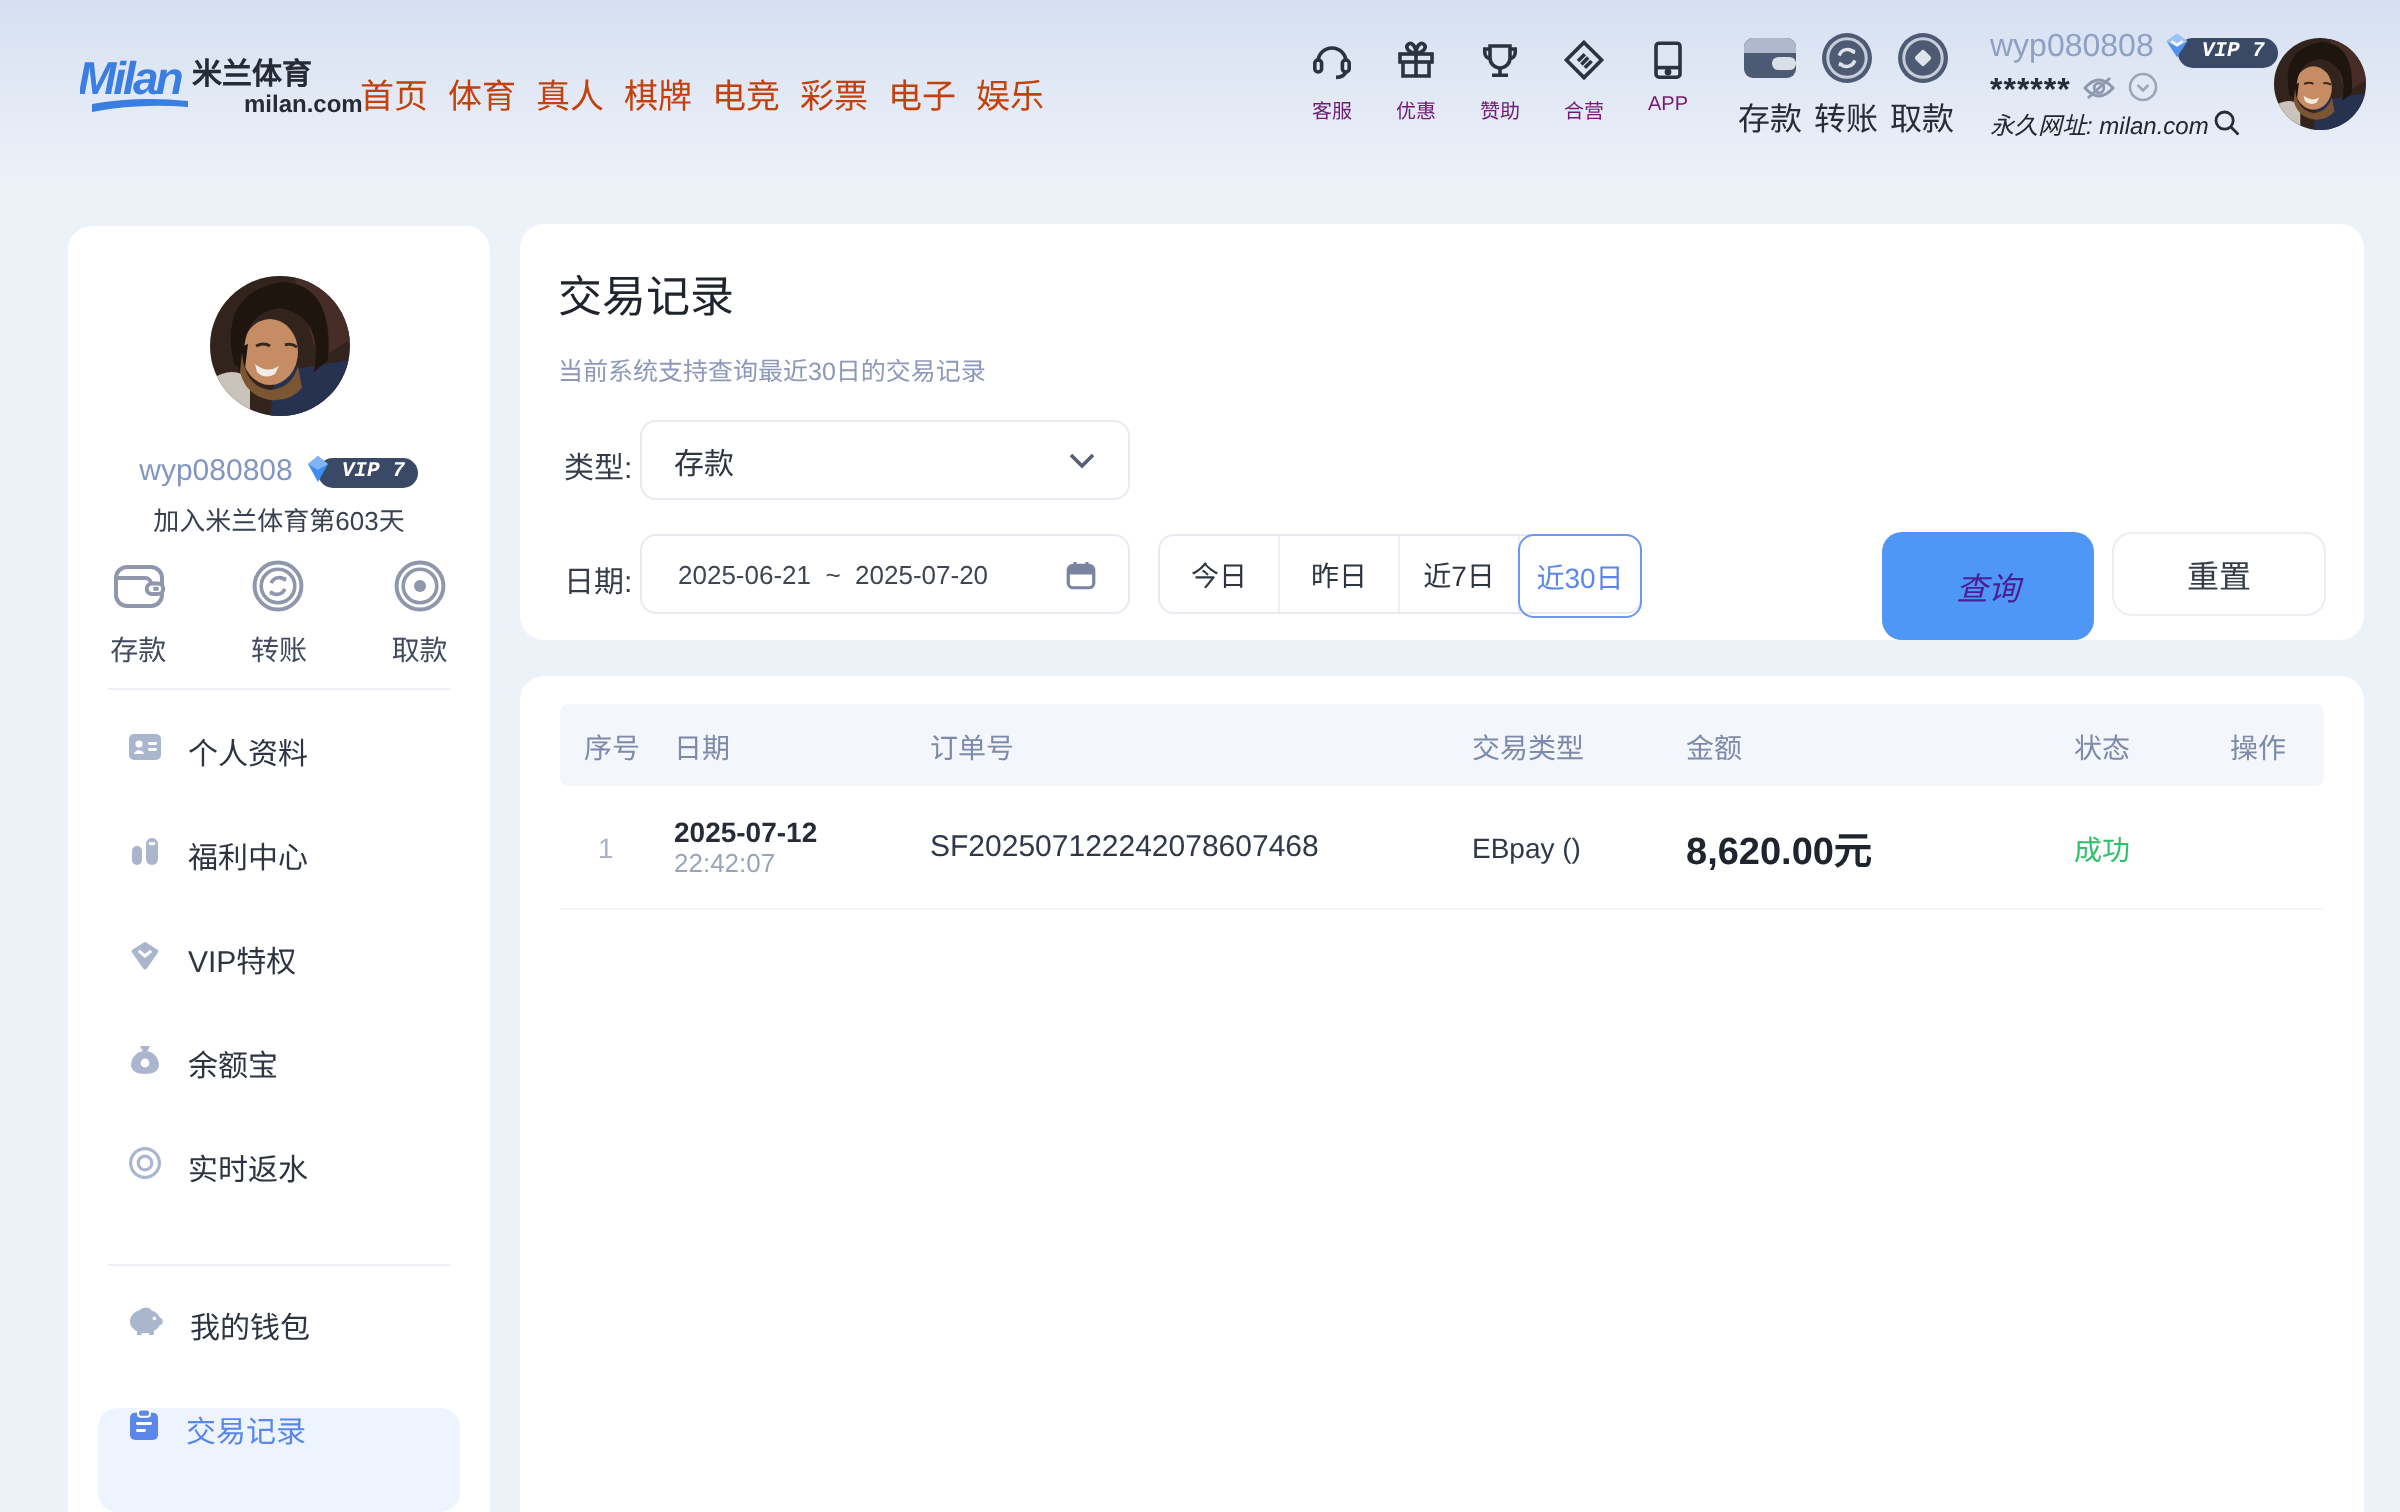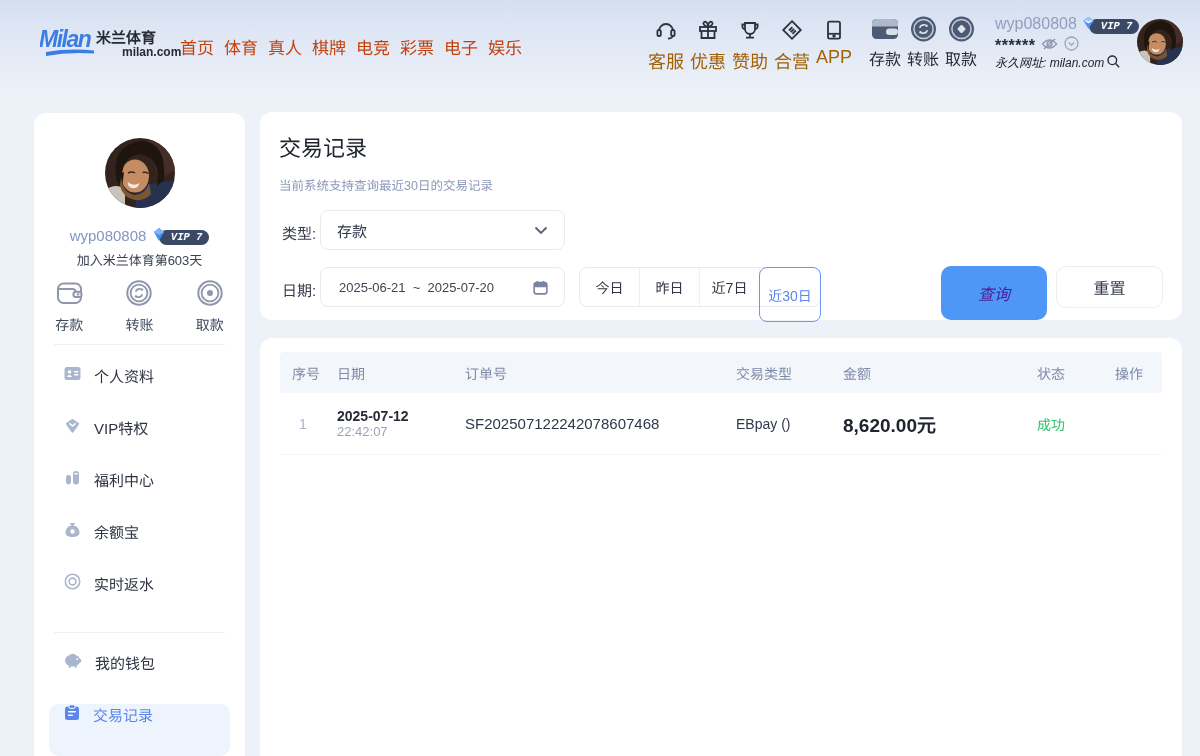--- a/index.html
+++ b/index.html
@@ -17,21 +17,21 @@
     background:linear-gradient(180deg,#d5dff2 0%, #dee6f4 30%, #edf1f8 92%);
   }
   .logo { position:absolute; left:40px; top:23px; }
   .logo-zh { position:absolute; left:96px; top:30px; font-size:15px; line-height:15px; font-weight:700; color:#262b36; }
   .logo-en { position:absolute; left:96px; top:46px; font-size:12px; line-height:12px; font-weight:700; color:#262b36;padding-left:26px; }
   .nav { position:absolute; left:180px; top:34px; display:flex; gap:10px; font-size:17px; color:#c2410c; }
   .nav span { display:block; }
   
   .hicons { position:absolute; left:645px; top:18px; display:flex; }
   .hit { width:42px; display:flex; flex-direction:column; align-items:center; margin-right:0; }
-  .hit .lbl { font-size:18px; color:#a16207; margin-top:5px; white-space:nowrap; }
+  .hit .lbl { font-size:10px; color:#701a75; margin-top:5px; white-space:nowrap; }
   .hit svg { display:block; }
   .wgrp { position:absolute; left:866px; top:16px; display:flex; }
   .wit { width:38px; display:flex; flex-direction:column; align-items:center; }
   .wit .lbl { font-size:16px; color:#262c38; margin-top:4px; white-space:nowrap;}
   .uinfo { position:absolute; left:995px; top:15px; width:200px; font-size:13px; }
   .uname { color:#8fa0c2; font-size:16px; display:flex; align-items:center; gap:12px; white-space:nowrap; }
   .vipb { display:inline-flex; align-items:center; height:15px; background:#3a4a66; border-radius:8px; color:#fff; font-size:10.5px; font-weight:700; font-style:italic; padding:0 7px 0 12px; position:relative;font-family:Liberation Mono, monospace; }
   .pwline { margin-top:1px; display:flex; align-items:center; gap:6px; color:#262c38; font-weight:700; font-size:16px;}
   .urlline { margin-top:0px; color:#22272f; font-size:12px; white-space:nowrap; display:flex; align-items:center;font-style:italic; }
   .avatar { position:absolute; left:1137px; top:19px; width:46px; height:46px; border-radius:50%; overflow:hidden; }
@@ -56,21 +56,21 @@
   
   .card1 { position:absolute; left:260px; top:112px; width:922px; height:208px; background:#fff; border-radius:12px; }
   .c1title { position:absolute; left:19px; top:18px; font-size:22px; color:#20242e; font-weight:500; }
   .c1sub { position:absolute; left:19px; top:63px; font-size:12.5px; color:#8d98ba; }
   .lab { position:absolute; left:22px; font-size:15px; color:#363c4b; }
   .selbox { position:absolute; left:60px; top:98px; width:245px; height:40px; border:1px solid #e7eaf1; border-radius:8px; background:#fff; display:flex; align-items:center; padding:0 16px; font-size:15px; color:#2f3542; justify-content:space-between;}
   .datebox { position:absolute; left:60px; top:155px; width:245px; height:40px; border:1px solid #e7eaf1; border-radius:8px; background:#fff; display:flex; align-items:center; justify-content:space-between; font-size:13px; color:#3f4553; padding:0 16px 0 18px; }
   .qgrp { position:absolute; left:319px; top:155px; height:40px; display:flex; border:1px solid #e7eaf1; border-radius:8px; background:#fff; overflow:visible; }
   .qgrp .q { width:60px; display:flex; align-items:center; justify-content:center; font-size:14px; color:#2f3542; border-right:1px solid #eceff4; }
   .qgrp .q:last-child { border-right:none; }
-  .qgrp .q.sel { border:1px solid #6e96f0; border-radius:8px; color:#5b87ea; margin:-1px; width:62px; height:55px;text-align:center; }
+  .qgrp .q.sel { border:1px solid #6e96f0; border-radius:8px; color:#5b87ea; margin:-1px; width:62px; height:42px;text-align:center; }
   .btn-q { position:absolute; left:681px; top:154px; width:106px; height:54px; background:#4e97f6; border-radius:10px; color:#4c1d95; font-size:16px; display:flex; align-items:center; justify-content:center;font-style:italic; }
   .btn-r { position:absolute; left:796px; top:154px; width:107px; height:42px; background:#fff; border:1px solid #eaedf2; border-radius:10px; color:#363c4b; font-size:16px; display:flex; align-items:center; justify-content:center; }
   .card2 { position:absolute; left:260px; top:338px; width:922px; height:500px; background:#fff; border-radius:12px; }
   .thead { position:absolute; left:20px; top:14px; width:882px; height:41px; background:#f3f6fa; border-radius:4px; display:flex; align-items:center; color:#7e8aa9; font-size:14px; }
   .trow { position:absolute; left:20px; top:55px; width:882px; height:62px; display:flex; align-items:center; font-size:14px; color:#2f3542; border-bottom:1px solid #f2f4f8;}
   .c-0 { width:57px; padding-left:12px; }
   .c-1 { width:128px; }
   .c-2 { width:271px; }
   .c-3 { width:107px; }
   .c-4 { width:194px; }
@@ -276,28 +276,28 @@
     <div class="sdiv" style="top:231px;"></div>
     <div class="menu">
       <div class="mi"><svg width="17" height="17" viewBox="0 0 17 17">
           <rect x="0.5" y="2" width="16" height="13" rx="2.5" fill="#aab6ce"></rect>
           <circle cx="5.5" cy="7" r="1.8" fill="#fff"></circle>
           <path d="M3 12 a2.6 2.6 0 0 1 5 0z" fill="#fff"></path>
           <rect x="10" y="6" width="4.5" height="1.5" rx="0.7" fill="#fff"></rect>
           <rect x="10" y="9" width="4.5" height="1.5" rx="0.7" fill="#fff"></rect>
         </svg>个人资料</div>
       <div class="mi"><svg width="17" height="17" viewBox="0 0 17 17">
-          <path d="M7.9 2.2 Q8.5 1.8 9.1 2.2 L14.8 5.9 Q15.5 6.4 15 7.2 L9.4 15.2 Q8.5 16.3 7.6 15.2 L2 7.2 Q1.5 6.4 2.2 5.9 Z" fill="#aab6ce"></path>
-          <path d="M5.4 6.4 l3.1 2.6 l3.1 -2.6" stroke="#fff" stroke-width="1.5" fill="none"></path>
-        </svg>VIP特权</div>
-      <div class="mi"><svg width="17" height="17" viewBox="0 0 17 17">
           <rect x="2" y="6" width="5" height="9.5" rx="2.4" fill="#aab6ce"></rect>
           <rect x="9" y="2" width="6" height="13.5" rx="2.9" fill="#aab6ce"></rect>
           <rect x="10.3" y="4" width="3.4" height="1.6" rx="0.8" fill="#fff"></rect>
         </svg>福利中心</div>
+      <div class="mi"><svg width="17" height="17" viewBox="0 0 17 17">
+          <path d="M7.9 2.2 Q8.5 1.8 9.1 2.2 L14.8 5.9 Q15.5 6.4 15 7.2 L9.4 15.2 Q8.5 16.3 7.6 15.2 L2 7.2 Q1.5 6.4 2.2 5.9 Z" fill="#aab6ce"></path>
+          <path d="M5.4 6.4 l3.1 2.6 l3.1 -2.6" stroke="#fff" stroke-width="1.5" fill="none"></path>
+        </svg>VIP特权</div>
       <div class="mi"><svg width="17" height="17" viewBox="0 0 17 17">
           <path d="M6 2 h5 l-1.5 3 h-2z" fill="#aab6ce"></path>
           <path d="M8.5 4.5 C3.5 4.5 1.5 9 1.5 11.5 C1.5 14.5 4.5 16 8.5 16 C12.5 16 15.5 14.5 15.5 11.5 C15.5 9 13.5 4.5 8.5 4.5z" fill="#aab6ce"></path>
           <circle cx="8.5" cy="10.5" r="2.2" fill="#fff"></circle>
         </svg>余额宝</div>
       <div class="mi"><svg width="17" height="17" viewBox="0 0 17 17" fill="none" stroke="#aab6ce" stroke-width="1.6">
           <circle cx="8.5" cy="8.5" r="7.2"></circle>
           <circle cx="8.5" cy="8.5" r="3.4"></circle>
         </svg>实时返水</div>
       <div class="mdiv"></div>

